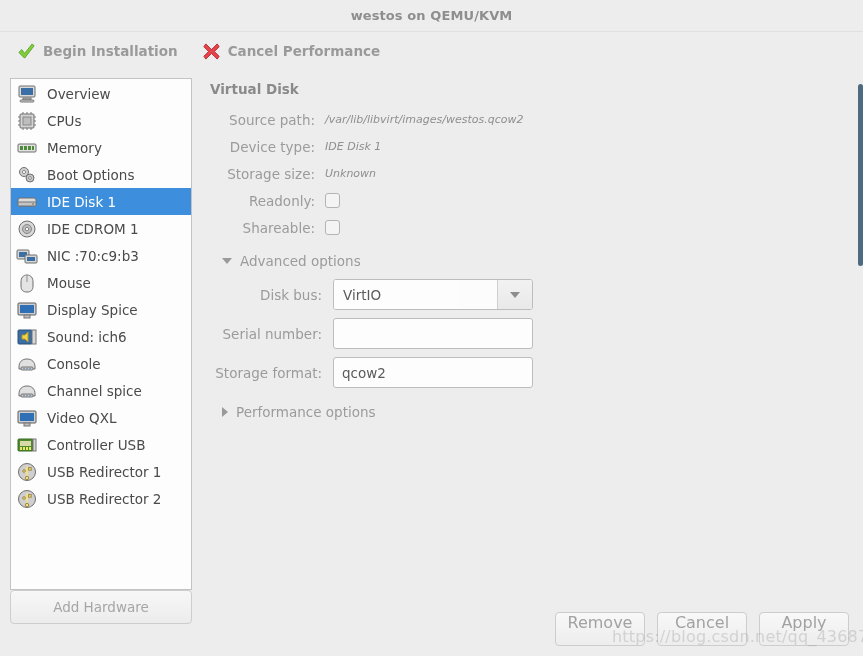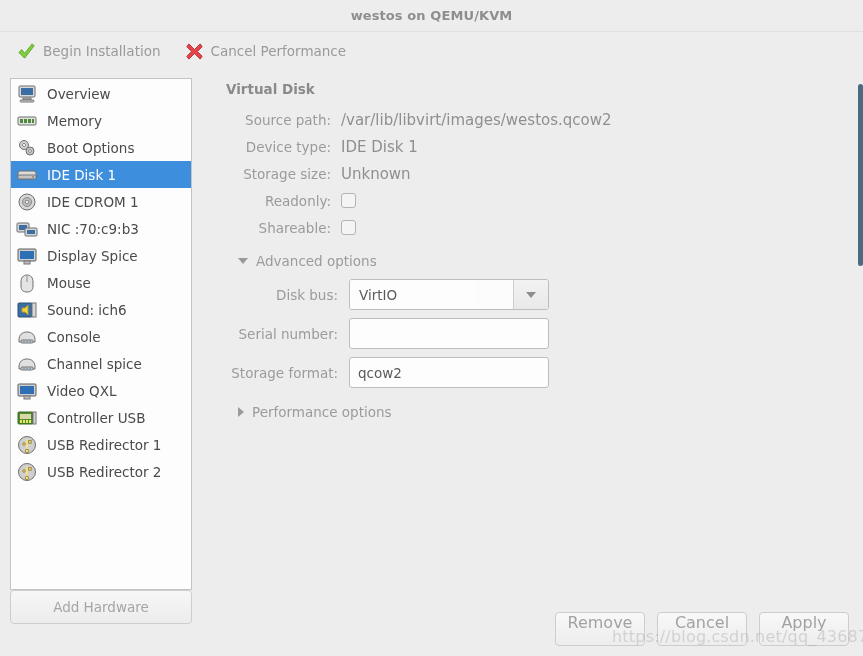--- a/index.html
+++ b/index.html
@@ -41,20 +41,21 @@
     padding-left: 14px;
     gap: 18px;
     background: #ededed;
   }
   .tb-btn {
     display: flex;
     align-items: center;
     gap: 7px;
     cursor: default;
     padding: 2px 3px;
+    font-weight: bold;
   }
   .tb-btn .tb-label {
     font-size: 13.5px;
     color: #9a9a9a;
   }
   .icon-check, .icon-x {
     width: 19px;
     height: 19px;
     display: block;
   }
@@ -117,21 +118,20 @@
     align-items: center;
     justify-content: center;
     cursor: default;
   }
 
   
   .detail {
     flex: 1;
     padding-left: 18px;
     position: relative;
-    margin-left: 16px;
   }
   .panel-title {
     font-size: 13.5px;
     font-weight: bold;
     color: #8a8a8a;
     margin: 3px 0 13px 0;
   }
   .field-row {
     display: flex;
     align-items: center;
@@ -140,23 +140,24 @@
   }
   .field-label {
     width: 105px;
     text-align: right;
     padding-right: 10px;
     font-size: 13.5px;
     color: #9b9b9b;
     white-space: nowrap;
   }
   .field-value {
-    font-size: 15px;
+    font-size: 11px;
     color: #8f8f8f;
     white-space: nowrap;
+    font-style: italic;
   }
   .chk {
     width: 15px;
     height: 15px;
     border: 1px solid #b4b4b4;
     border-radius: 3px;
     background: #f4f4f4;
     box-sizing: border-box;
     cursor: default;
   }
@@ -332,20 +333,30 @@
           <svg class="hw-ico" viewBox="0 0 22 20">
             <rect x="3" y="2" width="16" height="11" rx="1" fill="#d9d9d9" stroke="#6f6f6f"></rect>
             <rect x="5" y="4" width="12" height="7" fill="#3a6ea5"></rect>
             <rect x="7" y="14" width="8" height="2" fill="#b8b8b8" stroke="#777"></rect>
             <rect x="4" y="16" width="14" height="2" rx="1" fill="#cfcfcf" stroke="#777"></rect>
           </svg>
           <span class="hw-label">Overview</span>
         </div>
         <div class="hw-item">
           <svg class="hw-ico" viewBox="0 0 22 20">
+            <rect x="4" y="3" width="14" height="14" rx="1" fill="#d4d4d4" stroke="#6f6f6f"></rect>
+            <rect x="7" y="6" width="8" height="8" fill="#bdbdbd" stroke="#888"></rect>
+            <g stroke="#777">
+              <path d="M7 1v2M11 1v2M15 1v2M7 17v2M11 17v2M15 17v2M2 6h2M2 10h2M2 14h2M18 6h2M18 10h2M18 14h2"></path>
+            </g>
+          </svg>
+          <span class="hw-label">CPUs</span>
+        </div>
+        <div class="hw-item">
+          <svg class="hw-ico" viewBox="0 0 22 20">
             <rect x="2" y="6" width="18" height="8" rx="1" fill="#e2e2e2" stroke="#6f6f6f"></rect>
             <rect x="4" y="8" width="3" height="4" fill="#4d8b3a"></rect>
             <rect x="8" y="8" width="3" height="4" fill="#4d8b3a"></rect>
             <rect x="12" y="8" width="3" height="4" fill="#4d8b3a"></rect>
             <rect x="16" y="8" width="2" height="4" fill="#4d8b3a"></rect>
           </svg>
           <span class="hw-label">Memory</span>
         </div>
         <div class="hw-item">
           <svg class="hw-ico" viewBox="0 0 22 20">
@@ -376,32 +387,32 @@
           <svg class="hw-ico" viewBox="0 0 22 20">
             <rect x="1" y="4" width="12" height="9" rx="1" fill="#d6d6d6" stroke="#6f6f6f"></rect>
             <rect x="3" y="6" width="8" height="5" fill="#3a6ea5"></rect>
             <rect x="9" y="9" width="12" height="8" rx="1" fill="#d6d6d6" stroke="#6f6f6f"></rect>
             <rect x="11" y="11" width="8" height="4" fill="#3a6ea5"></rect>
           </svg>
           <span class="hw-label">NIC :70:c9:b3</span>
         </div>
         <div class="hw-item">
           <svg class="hw-ico" viewBox="0 0 22 20">
+            <path d="M11 2c4 0 6 3 6 7v4c0 4-2 6-6 6s-6-2-6-6V9c0-4 2-7 6-7z" fill="#e4e4e4" stroke="#6f6f6f"></path>
+            <path d="M11 3v6" stroke="#8e8e8e"></path>
+          </svg>
+          <span class="hw-label">Mouse</span>
+        </div>
+        <div class="hw-item">
+          <svg class="hw-ico" viewBox="0 0 22 20">
             <rect x="2" y="3" width="18" height="12" rx="1" fill="#cfcfcf" stroke="#5d5d5d"></rect>
             <rect x="4" y="5" width="14" height="8" fill="#2f6fb5"></rect>
             <rect x="8" y="15" width="6" height="3" fill="#bdbdbd" stroke="#777"></rect>
           </svg>
           <span class="hw-label">Display Spice</span>
-        </div>
-        <div class="hw-item">
-          <svg class="hw-ico" viewBox="0 0 22 20">
-            <path d="M11 2c4 0 6 3 6 7v4c0 4-2 6-6 6s-6-2-6-6V9c0-4 2-7 6-7z" fill="#e4e4e4" stroke="#6f6f6f"></path>
-            <path d="M11 3v6" stroke="#8e8e8e"></path>
-          </svg>
-          <span class="hw-label">Mouse</span>
         </div>
         <div class="hw-item">
           <svg class="hw-ico" viewBox="0 0 22 20">
             <rect x="2" y="3" width="14" height="14" rx="1" fill="#3a6ea5" stroke="#2a4f76"></rect>
             <path d="M6 8h3l3-3v10l-3-3H6z" fill="#f1d34a" stroke="#b99b20"></path>
             <rect x="16" y="3" width="4" height="14" fill="#d7d7d7" stroke="#777"></rect>
           </svg>
           <span class="hw-label">Sound: ich6</span>
         </div>
         <div class="hw-item">

